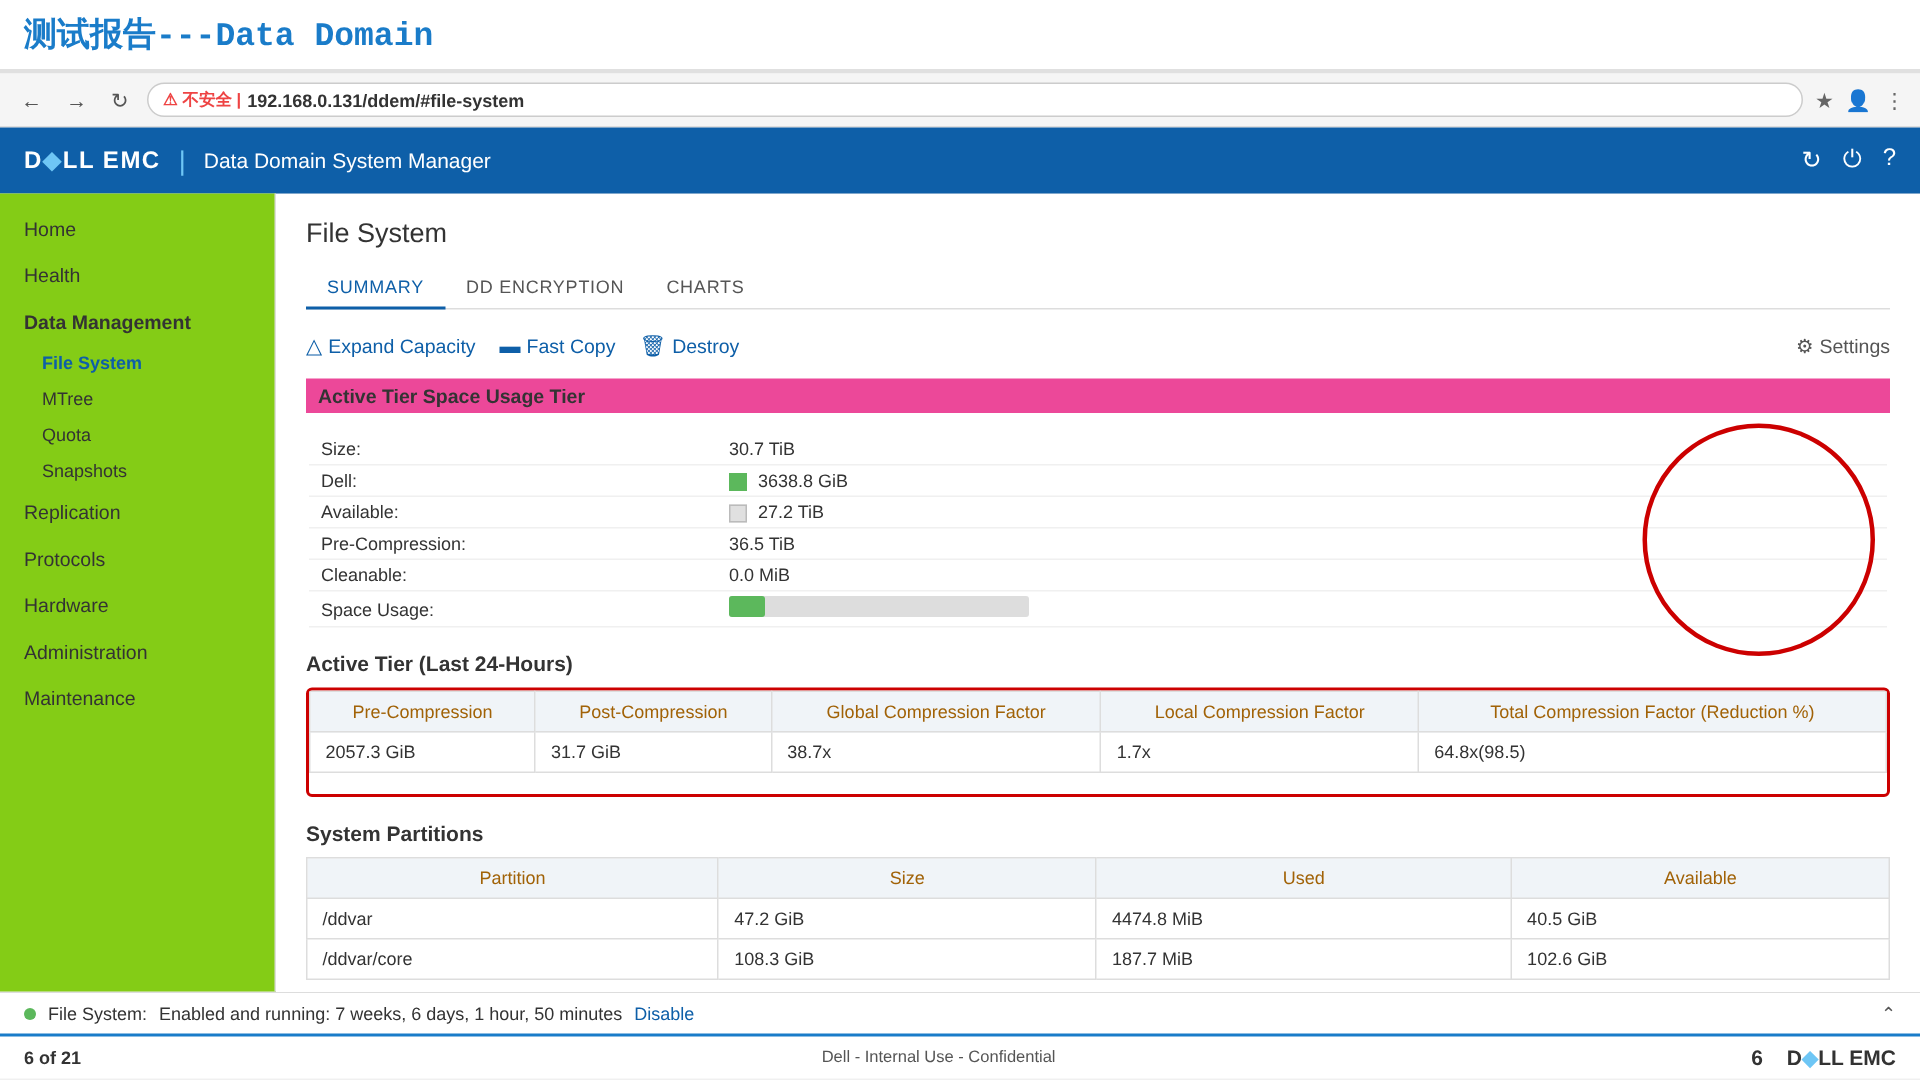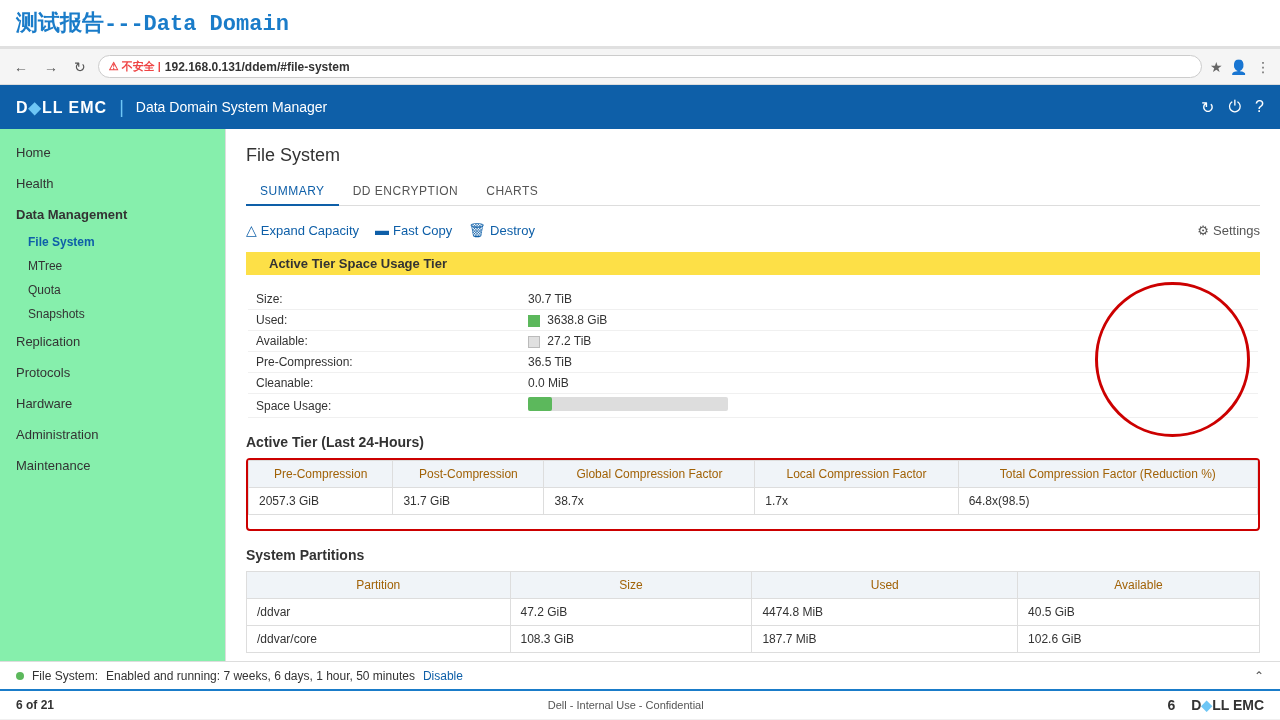--- a/index.html
+++ b/index.html
@@ -73,22 +73,22 @@
     .header-icons { display: flex; gap: 14px; font-size: 16px; cursor: pointer; }
 
     
     .main-layout {
       display: flex;
       height: calc(720px - 36px - 44px - 50px - 30px - 28px);
     }
 
     
     .sidebar {
-      width: 226px;
-      background: #86efac;
+      width: 184px;
+      background: #84cc16;
       border-right: 1px solid #ddd;
       padding-top: 8px;
       flex-shrink: 0;
     }
     .sidebar-item {
       padding: 8px 16px;
       cursor: pointer;
       color: #333;
       font-size: 13px;
     }
@@ -164,22 +164,22 @@
       color: #555;
       font-size: 13px;
     }
 
     
     .section-title {
       font-size: 13px;
       font-weight: bold;
       color: #333;
       margin-bottom: 8px;
-      background: #fde047;
-      padding: 4px 23px;
+      background: #ec4899;
+      padding: 4px 8px;
     }
 
     
     .stats-table {
       width: 100%;
       margin-bottom: 14px;
     }
     .stats-row {
       display: flex;
       align-items: center;
@@ -361,21 +361,21 @@
 
       <div style="position:absolute; right:10px; top:-5px; width:155px; height:155px; border:3px solid #cc0000; border-radius:50%; pointer-events:none; z-index:10;"></div>
 
       <table class="stats-table">
         <tbody>
             <tr class="stats-row">
           <td class="stats-label">Size:</td>
           <td style="text-align:right; padding-right:8px; font-size:12px; color:#333;">30.7 TiB</td>
         </tr>
         <tr class="stats-row">
-          <td class="stats-label">Used:</td>
+          <td class="stats-label">Dell:</td>
           <td style="text-align:right; padding-right:8px; font-size:12px; color:#333;">
             <span style="display:inline-block;width:12px;height:12px;background:#5cb85c;vertical-align:middle;margin-right:4px;"></span>
             3638.8 GiB
           </td>
         </tr>
         <tr class="stats-row">
           <td class="stats-label">Available:</td>
           <td style="text-align:right; padding-right:8px; font-size:12px; color:#333;">
             <span style="display:inline-block;width:12px;height:12px;background:#e0e0e0;border:1px solid #bbb;vertical-align:middle;margin-right:4px;"></span>
             27.2 TiB

